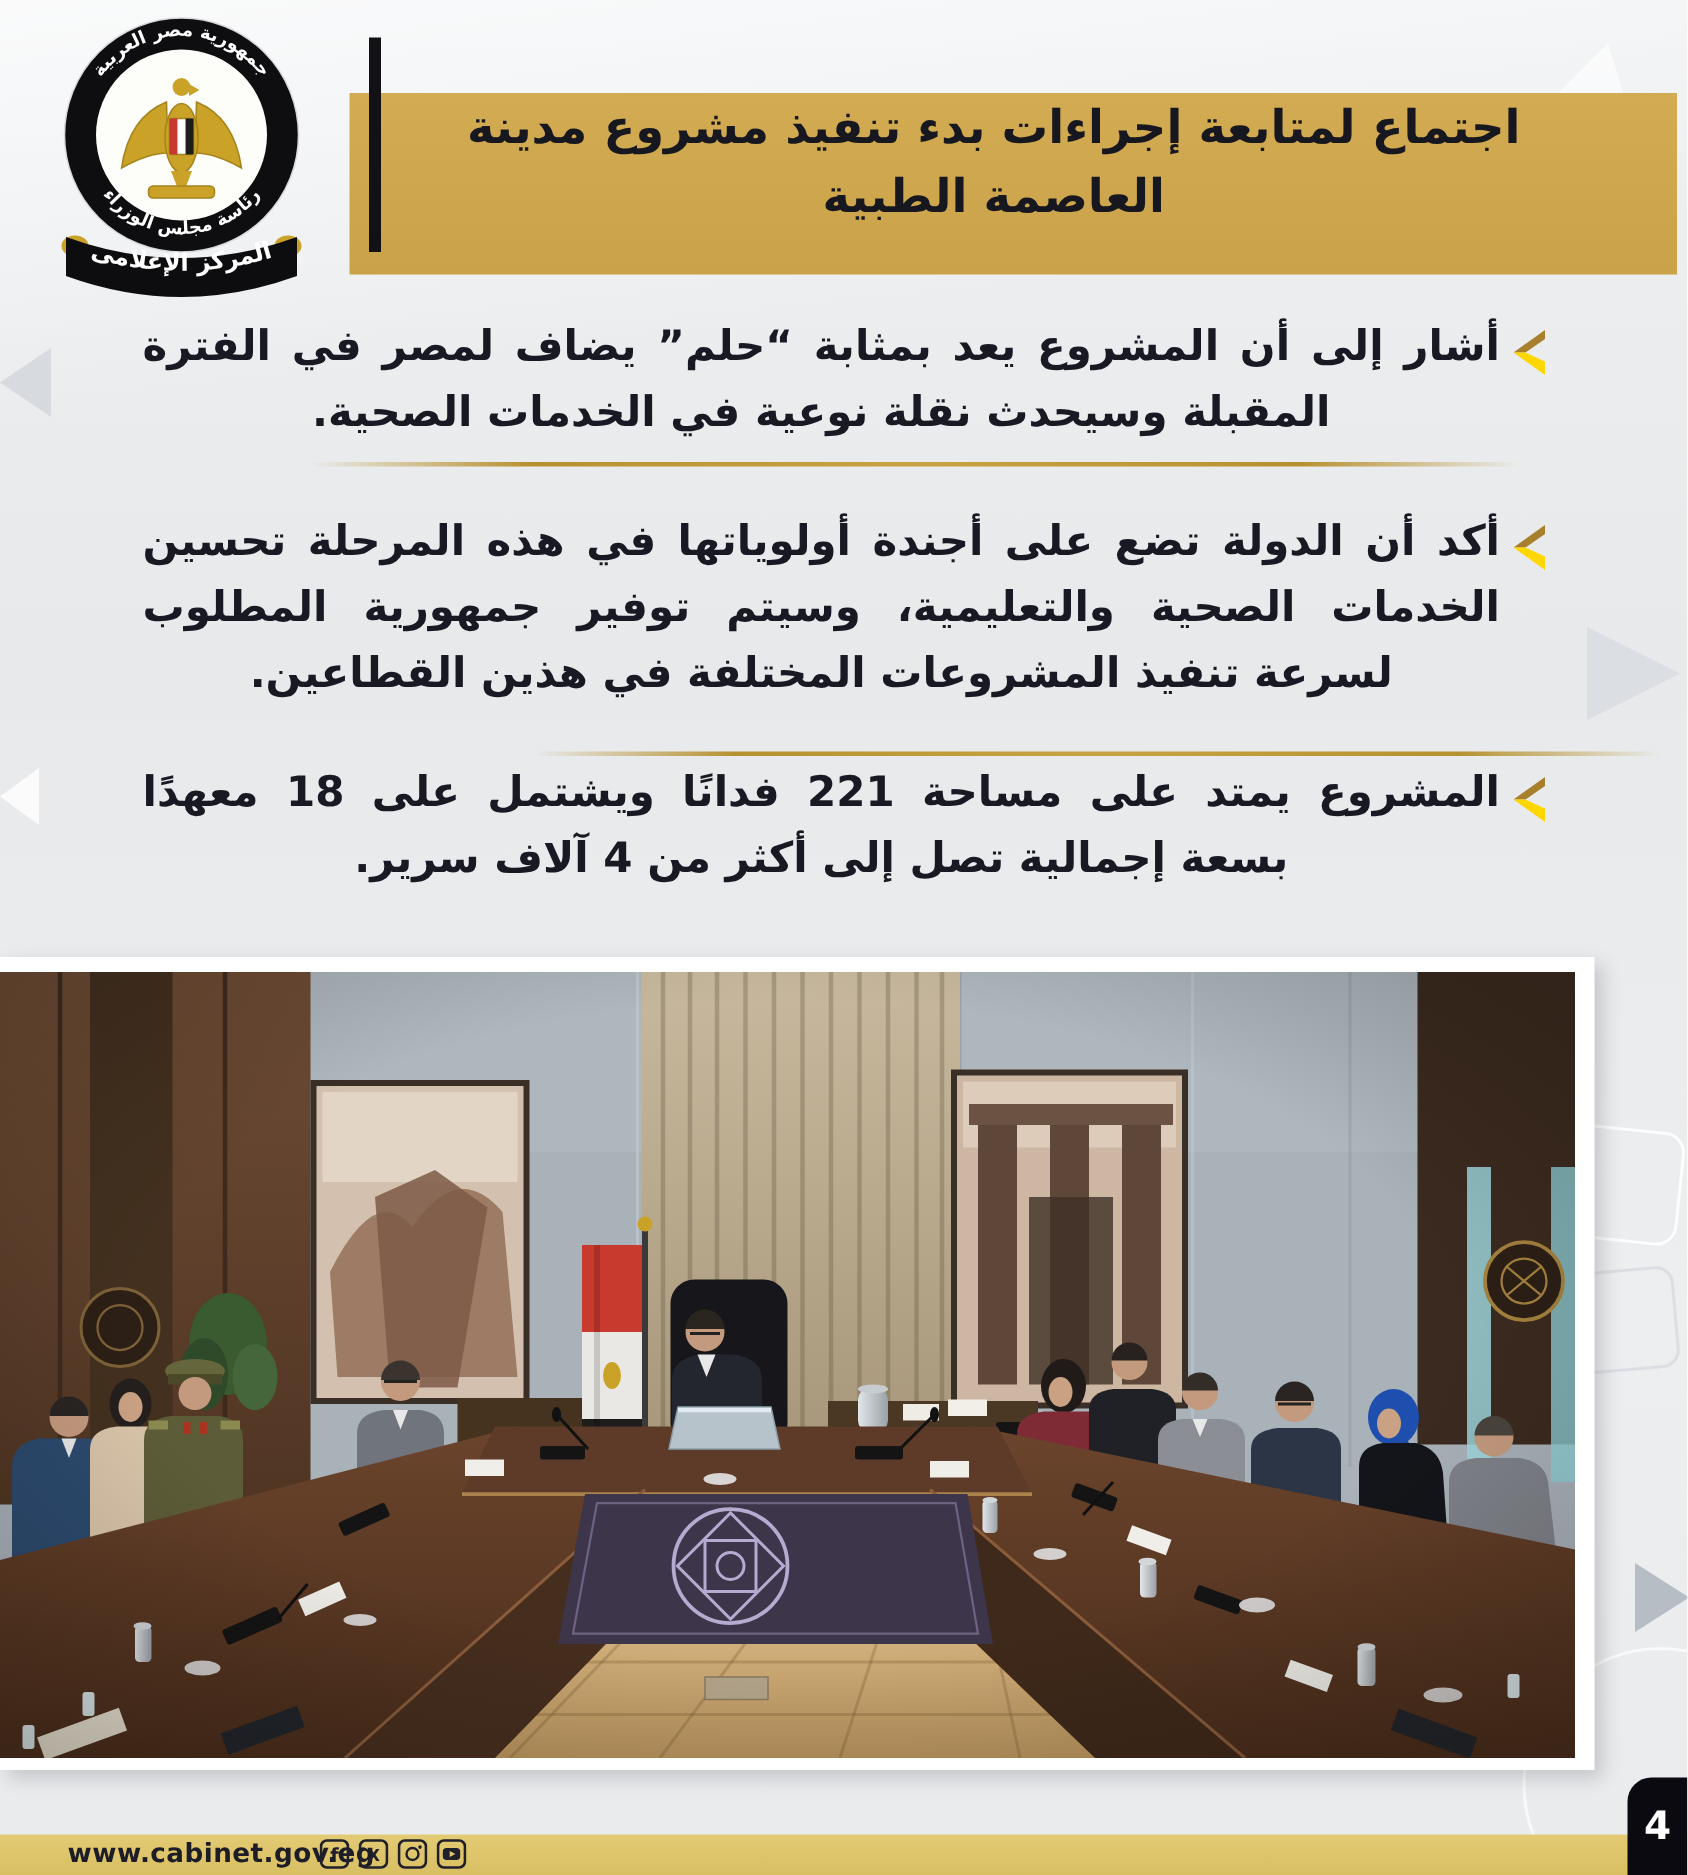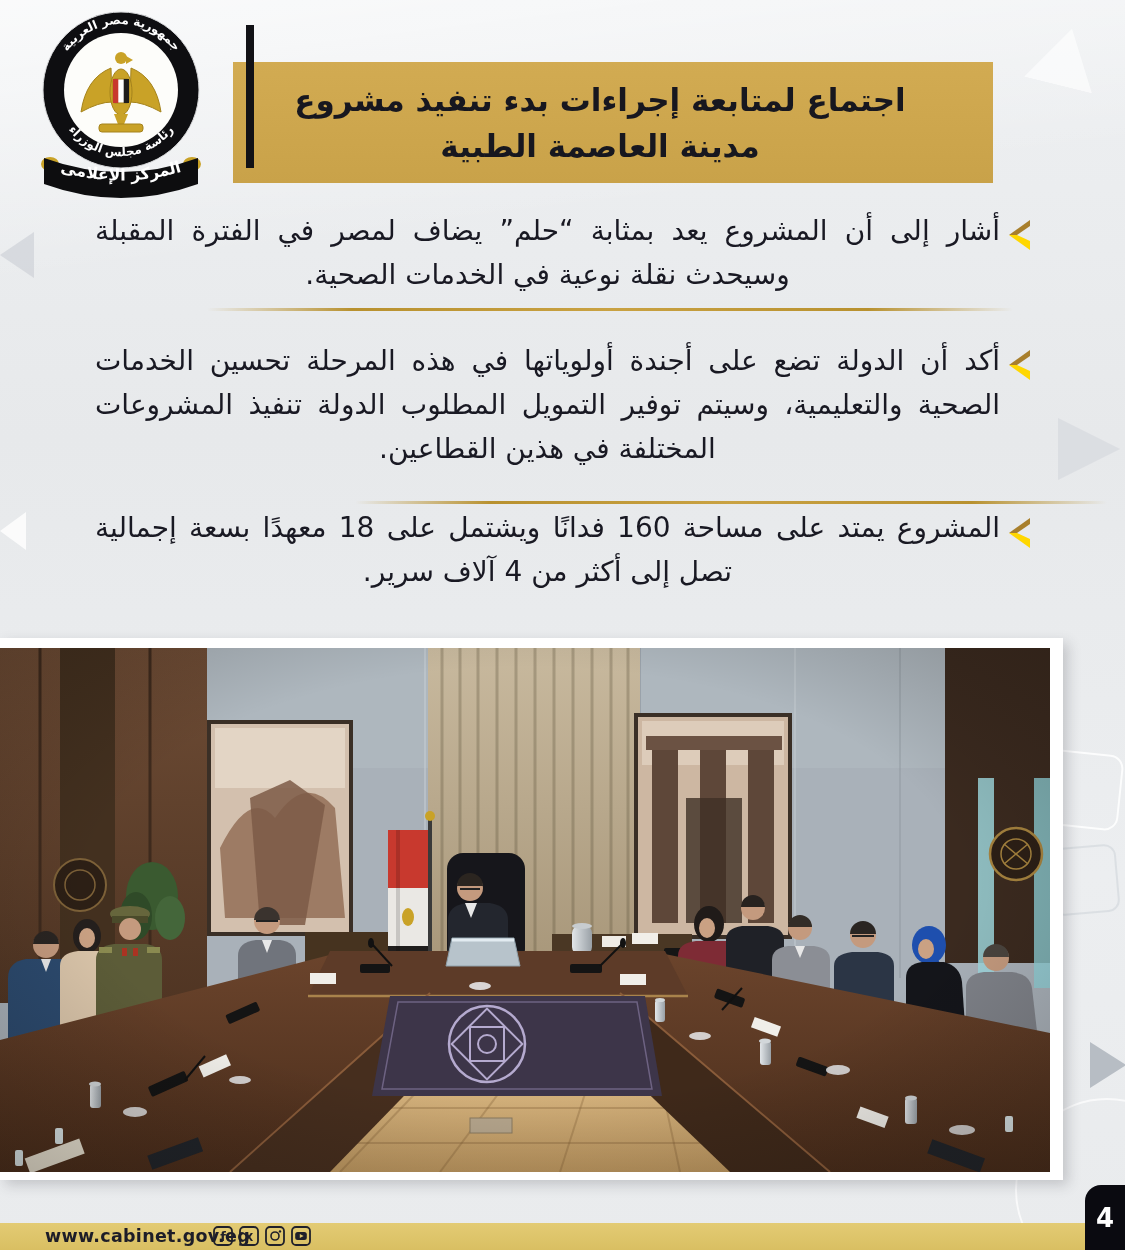--- a/index.html
+++ b/index.html
@@ -18,29 +18,29 @@
   .triD{left:0;top:232px;width:34px;height:46px;background:rgba(198,203,209,.55);
         clip-path:polygon(100% 0,0 50%,100% 100%);}
   .triE{left:0;top:512px;width:26px;height:38px;background:rgba(255,255,255,.8);
         clip-path:polygon(100% 0,0 50%,100% 100%);}
   .ring1{left:1045px;top:752px;width:72px;height:72px;border:2px solid rgba(255,255,255,.85);border-radius:14px;transform:rotate(6deg);}
   .ring2{left:1050px;top:846px;width:64px;height:64px;border:2px solid rgba(208,213,218,.6);border-radius:12px;transform:rotate(-5deg);}
   .circ1{left:1015px;top:1098px;width:180px;height:180px;border:2px solid rgba(255,255,255,.7);border-radius:50%;}
 
   .logo{position:absolute;left:38px;top:6px;width:166px;height:204px;}
 
-  .title-band{position:absolute;left:233px;top:62px;width:760px;height:121px;
+  .title-band{position:absolute;left:233px;top:62px;width:885px;height:121px;
         background:linear-gradient(180deg,#d2ab52,#c9a249);
-        display:flex;flex-direction:column;justify-content:center;}
+        display:flex;flex-direction:column;}
   .title-band .tline{direction:rtl;text-align:center;font-weight:700;color:#17171f;
         font-size:31px;line-height:46px;padding:0 42px 0 16px;}
   .title-bar{position:absolute;left:246px;top:25px;width:8px;height:143px;background:#121216;}
 
   .bullet-text{position:absolute;left:95px;width:905px;direction:rtl;
-        text-align:justify;text-align-last:center;font-weight:400;color:#191923;
+        text-align:justify;text-align-last:center;font-weight:700;color:#191923;
         font-size:28px;line-height:44px;}
   .chev{position:absolute;left:1005px;width:28px;height:32px;}
   .sep{position:absolute;height:3px;border-radius:2px;
         background:linear-gradient(90deg,rgba(186,140,30,0) 0%,#b8912f 18%,#c9a243 50%,#b8912f 82%,rgba(186,140,30,0) 100%);}
 
   .photo-frame{position:absolute;left:0;top:638px;width:1063px;height:542px;background:#ffffff;
         box-shadow:5px 5px 12px rgba(60,60,70,.22);}
   .photo-frame svg{position:absolute;left:0;top:10px;}
 
   .footer-band{position:absolute;left:0;top:1223px;width:1125px;height:27px;
@@ -117,28 +117,28 @@
     <polygon points="24,1 3,16 11,16 24,7" fill="#a87f2c"></polygon>
     <polygon points="3,16 24,31 24,22 11,16" fill="#ffd700"></polygon>
   </svg>
   <div class="bullet-text" style="top:209px">أشار إلى أن المشروع يعد بمثابة “حلم” يضاف لمصر في الفترة المقبلة وسيحدث نقلة نوعية في الخدمات الصحية.</div>
   <div class="sep" style="top:308px;left:207px;width:806px;"></div>
 
   <svg class="chev" style="top:349px" viewBox="0 0 26 32">
     <polygon points="24,1 3,16 11,16 24,7" fill="#a87f2c"></polygon>
     <polygon points="3,16 24,31 24,22 11,16" fill="#ffd700"></polygon>
   </svg>
-  <div class="bullet-text" style="top:339px">أكد أن الدولة تضع على أجندة أولوياتها في هذه المرحلة تحسين الخدمات الصحية والتعليمية، وسيتم توفير التمويل المطلوب الدولة تنفيذ المشروعات المختلفة في هذين القطاعين.</div>
+  <div class="bullet-text" style="top:339px">أكد أن الدولة تضع على أجندة أولوياتها في هذه المرحلة تحسين الخدمات الصحية والتعليمية، وسيتم توفير جمهورية المطلوب لسرعة تنفيذ المشروعات المختلفة في هذين القطاعين.</div>
   <div class="sep" style="top:501px;left:355px;width:752px;"></div>
 
   <svg class="chev" style="top:517px" viewBox="0 0 26 32">
     <polygon points="24,1 3,16 11,16 24,7" fill="#a87f2c"></polygon>
     <polygon points="3,16 24,31 24,22 11,16" fill="#ffd700"></polygon>
   </svg>
-  <div class="bullet-text" style="top:506px">المشروع يمتد على مساحة 160 فدانًا ويشتمل على 18 معهدًا بسعة إجمالية تصل إلى أكثر من 4 آلاف سرير.</div>
+  <div class="bullet-text" style="top:506px">المشروع يمتد على مساحة 221 فدانًا ويشتمل على 18 معهدًا بسعة إجمالية تصل إلى أكثر من 4 آلاف سرير.</div>
 
   <div class="photo-frame">
     <svg width="1050" height="524" viewBox="0 0 1050 524" role="img" aria-label="اجتماع مجلس الوزراء حول طاولة اجتماعات على شكل حرف U وعلم مصر خلف رئيس الوزراء">
       <defs>
         <linearGradient id="woodL" x1="0" y1="0" x2="0" y2="1">
           <stop offset="0" stop-color="#6e4c35"></stop>
             <stop offset="1" stop-color="#503523"></stop>
         </linearGradient>
         <linearGradient id="tableTop" x1="0" y1="0" x2="0" y2="1">
           <stop offset="0" stop-color="#6b442c"></stop>

